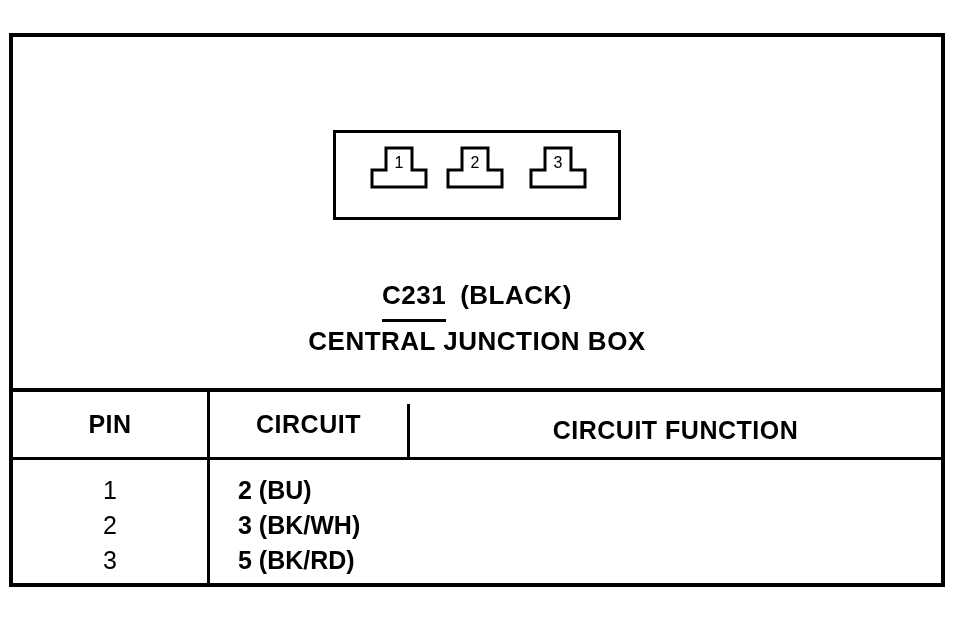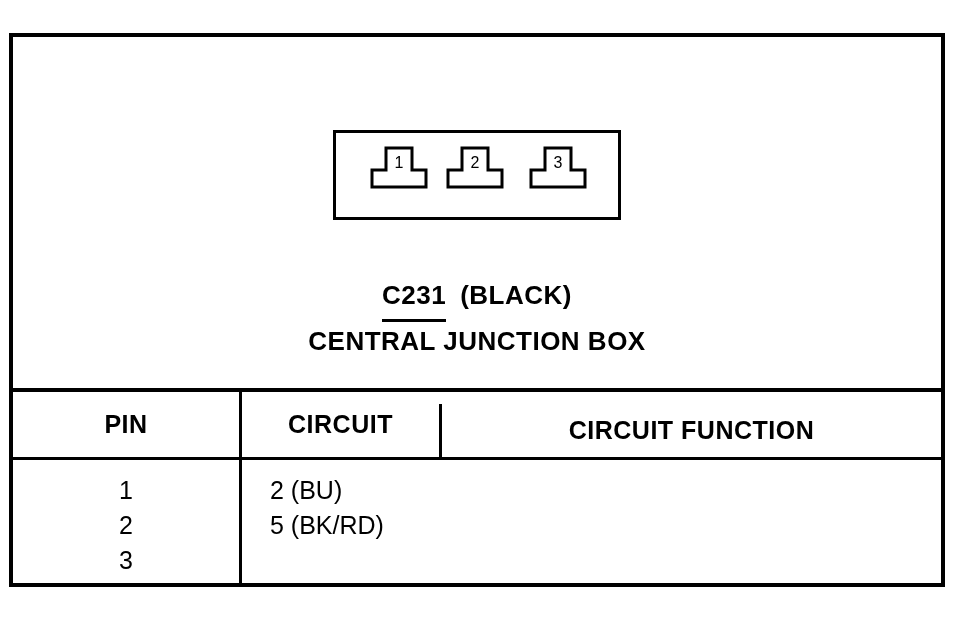--- a/index.html
+++ b/index.html
@@ -65,38 +65,38 @@
     height: 72px;
     box-sizing: border-box;
     border-top: 4px solid #000000;
     border-bottom: 3px solid #000000;
     display: flex;
   }
   .tbl-body {
     flex: 1;
     display: flex;
   }
-  .col-pin      { width: 226px; box-sizing: border-box; }
+  .col-pin      { width: 194px; box-sizing: border-box; }
   .col-circuit  { width: 200px; box-sizing: border-box; border-left: 3px solid #000000; }
   .col-function { flex: 1;      box-sizing: border-box; border-left: 3px solid #000000; margin-top: 12px; }
   .hcell {
     display: flex;
     align-items: center;
     justify-content: center;
     font-size: 25px;
     font-weight: bold;
     letter-spacing: 0.5px;
   }
   .bcell {
     padding-top: 13px;
     font-size: 25px;
     line-height: 35px;
   }
   .bcell.center { text-align: center; }
-  .bcell.left   { padding-left: 28px; }
+  .bcell.left   { padding-left: 28px; font-weight: bold; }
 </style>
 </head>
 <body>
 
 <div class="page">
   <div class="frame">
 
     <div class="upper">
 
       <svg class="connector-svg" width="288" height="90" viewBox="0 0 288 90">
@@ -127,18 +127,19 @@
     </div>
 
     <div class="tbl-body">
       <div class="bcell center col-pin">
         <div>1</div>
         <div>2</div>
         <div>3</div>
       </div>
       <div class="bcell left col-circuit">
         <div>2 (BU)</div>
+        <div>3 (BK/WH)</div>
         <div>5 (BK/RD)</div>
       </div>
     </div>
 
   </div>
 </div>
 
 </body></html>

